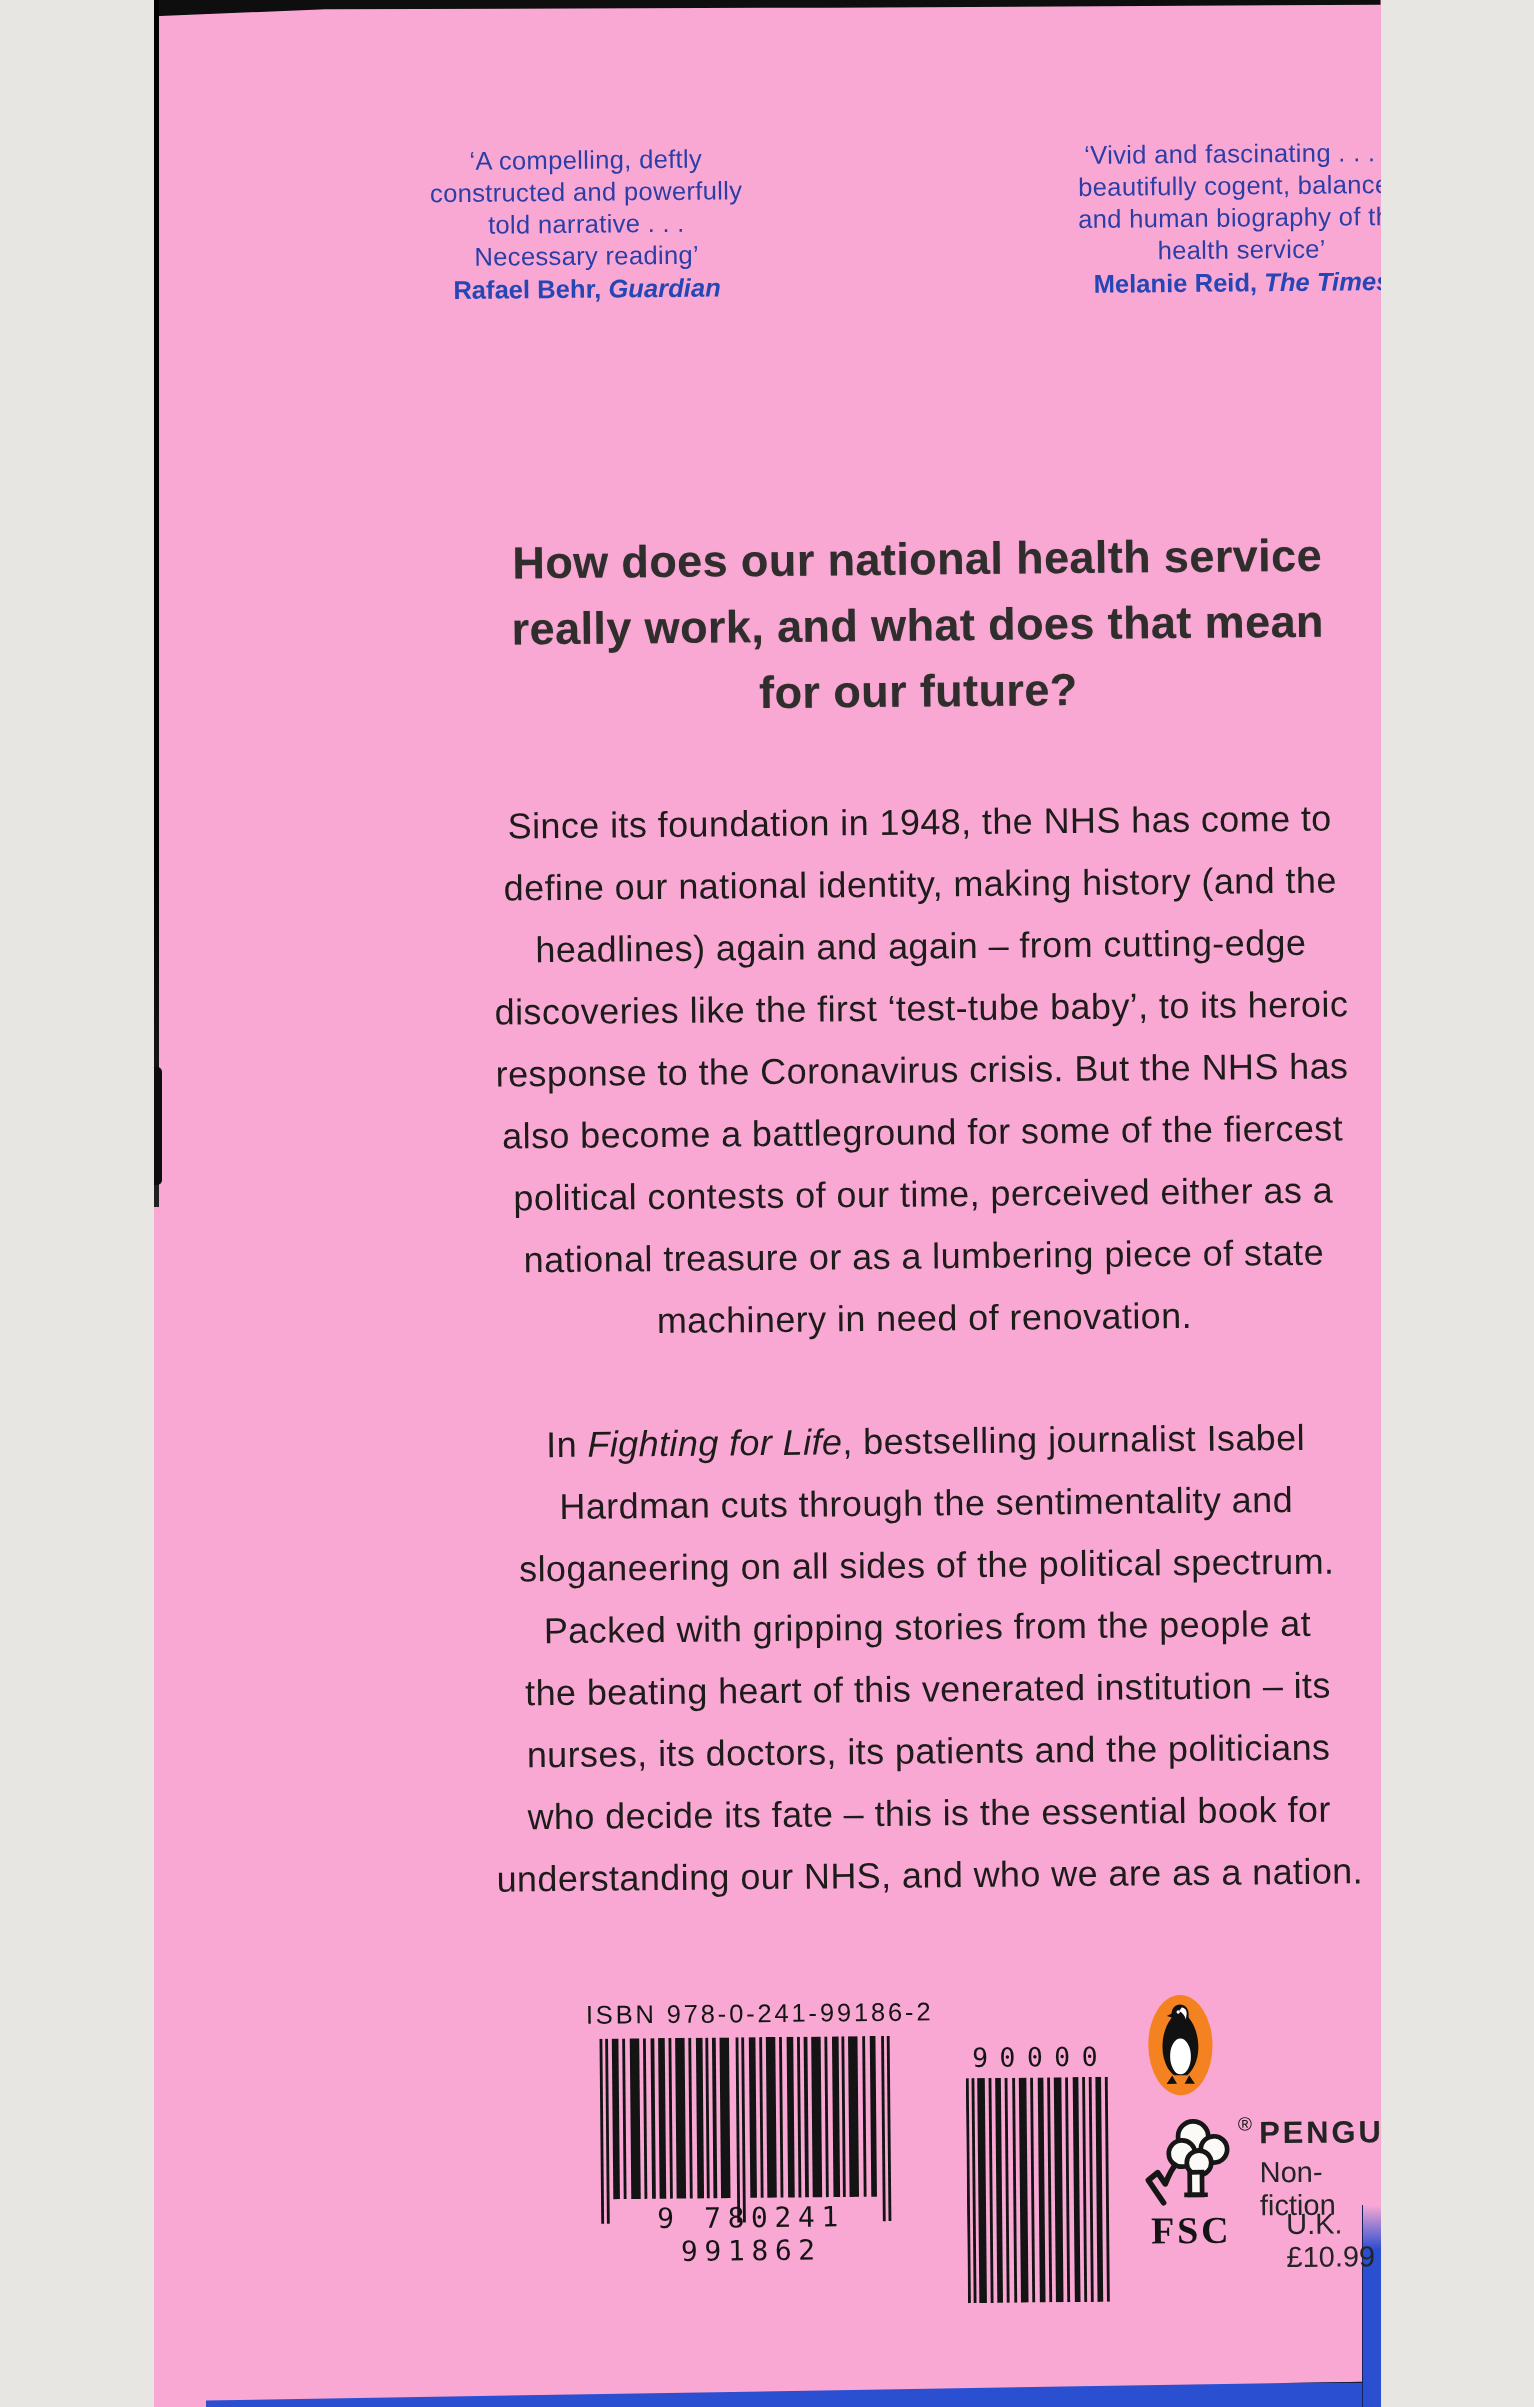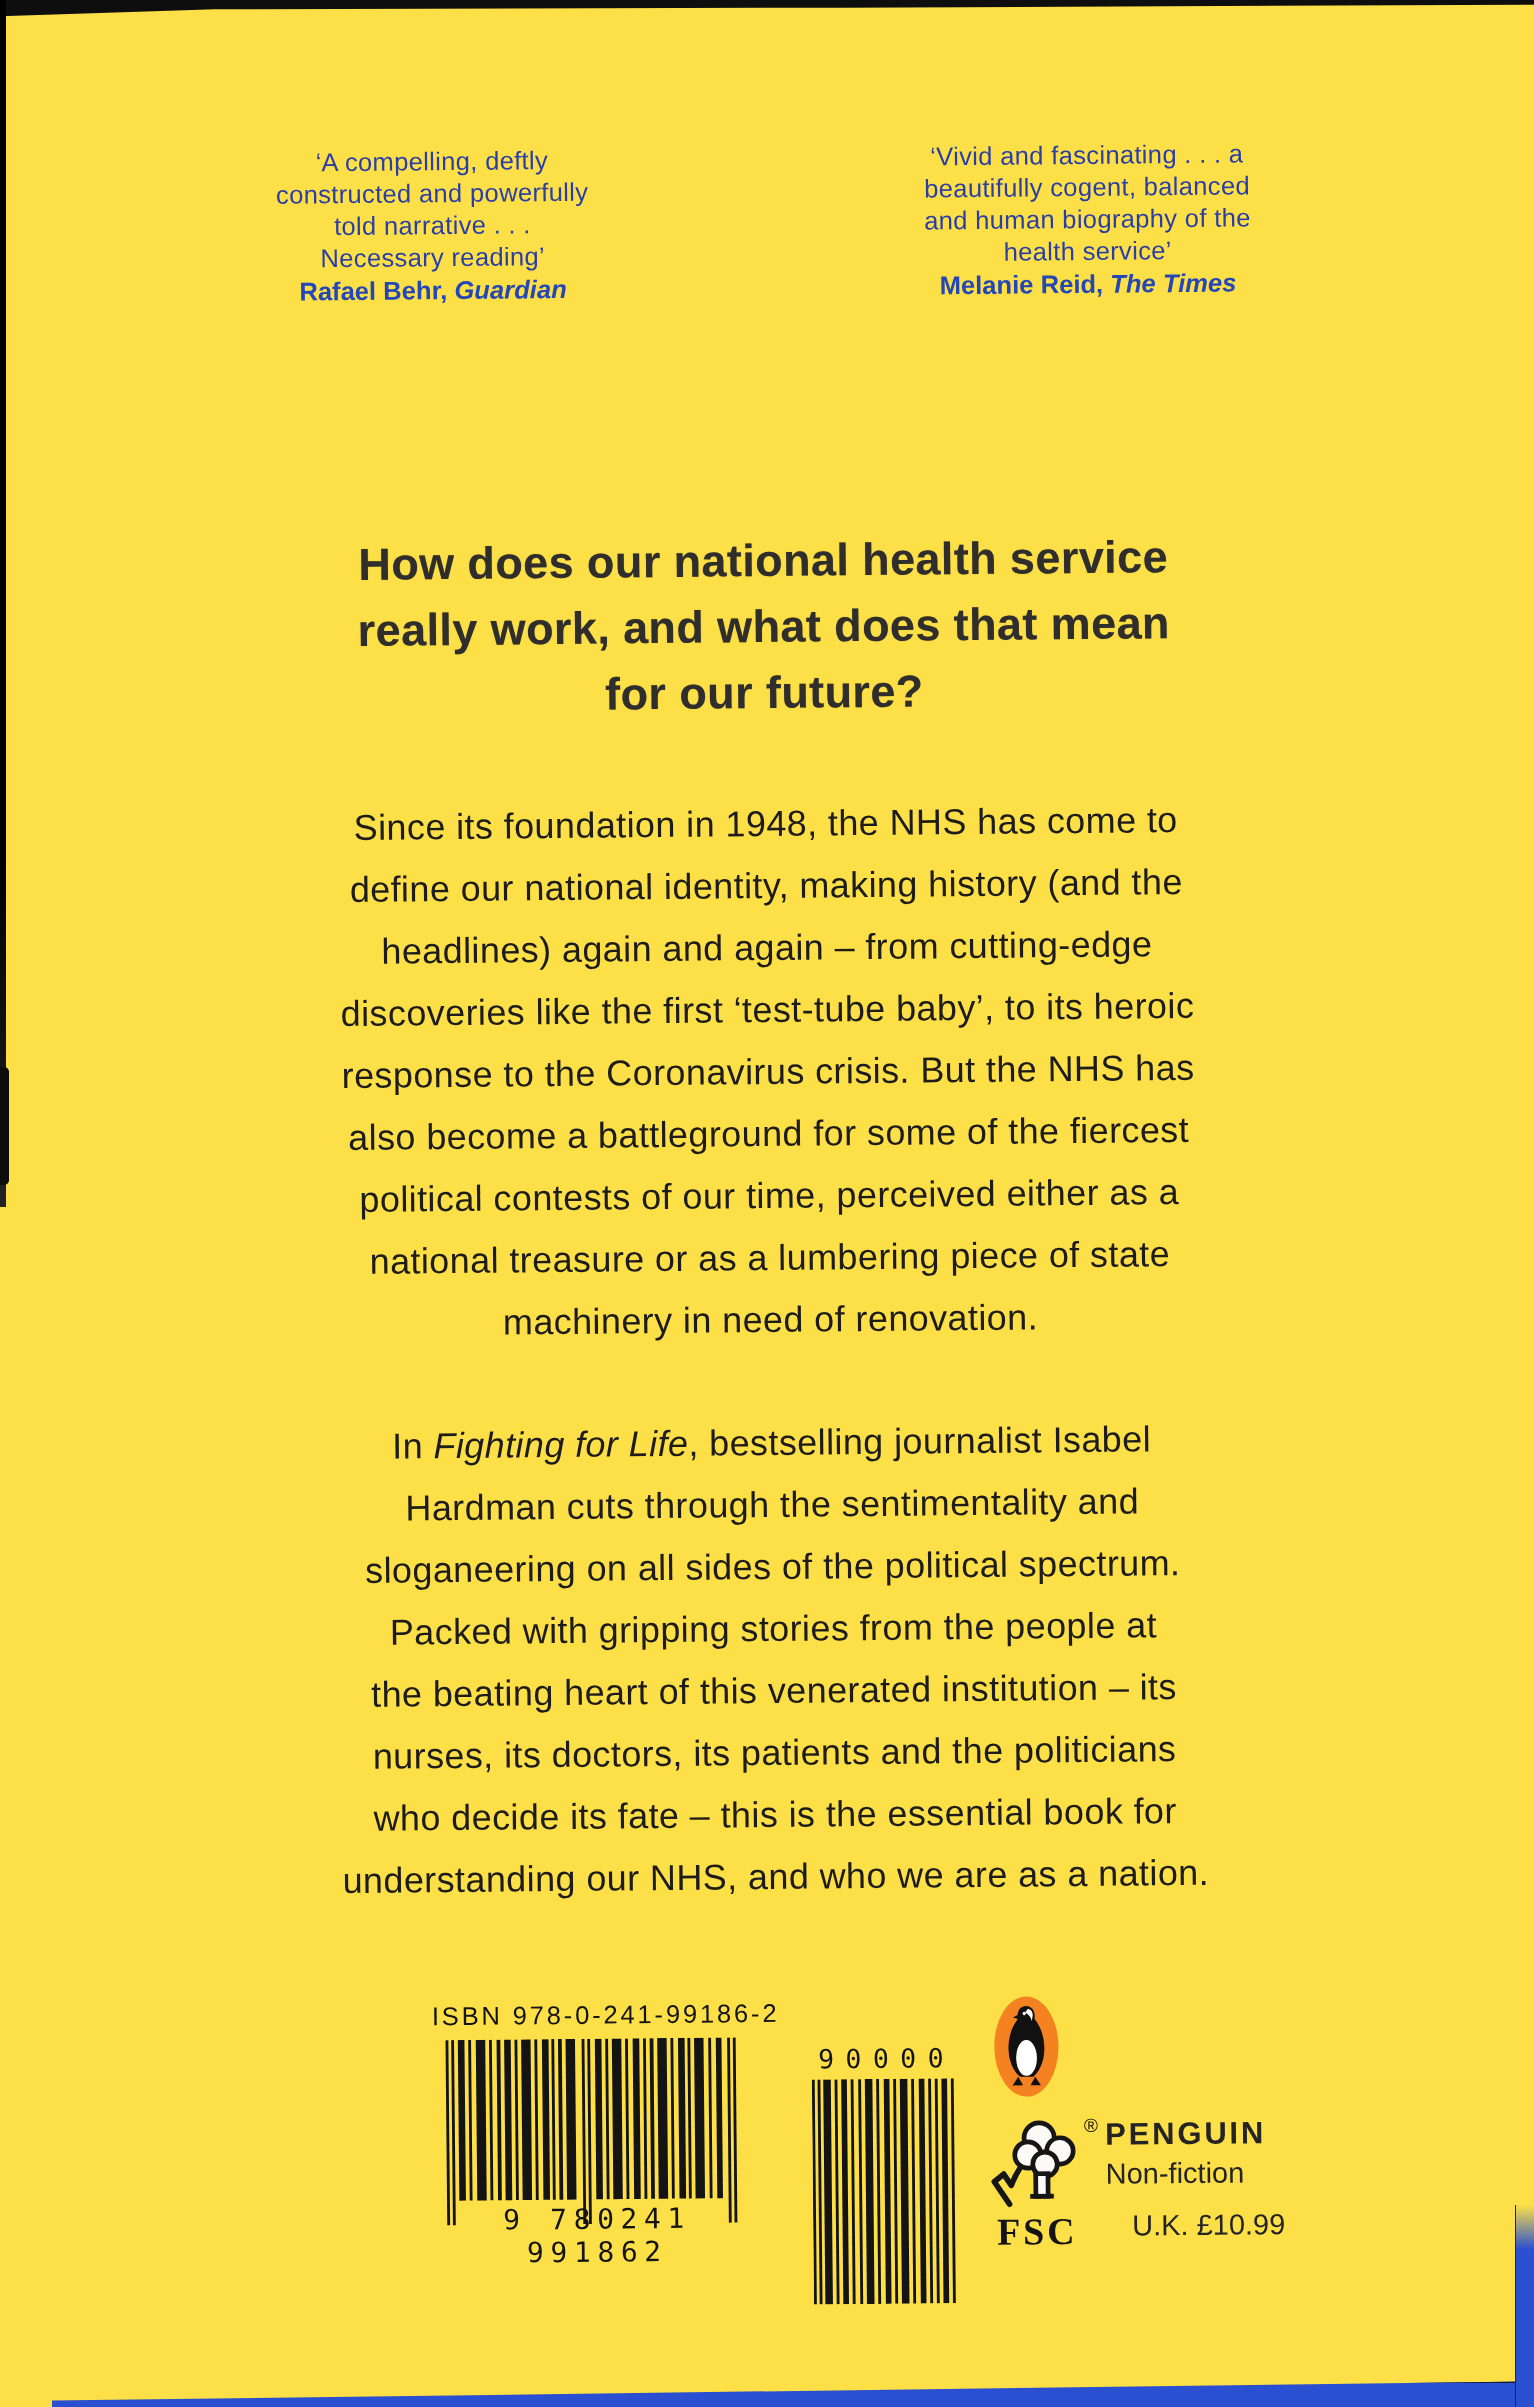--- a/index.html
+++ b/index.html
@@ -1,20 +1,20 @@
 <!DOCTYPE html>
 <html style="font-size:15px"><head>
 <meta charset="utf-8">
 <style>
   html,body{margin:0;padding:0;background:#e8e6e2;}
   .cover{
     position:relative;
-    width:1534px;height:2408px;
+    width:1227px;height:2408px;
     margin:0 auto;
-    background:#fde047;
+    background:#f9a8d4;
     overflow:hidden;
     font-family:"Liberation Sans",sans-serif;
   }
   
   .edge-top{position:absolute;top:0;left:0;width:100%;height:17px;background:#0e0e0e;
     clip-path:polygon(0 0,100% 0,100% 28%,55% 45%,14% 55%,0 95%);}
   .edge-left{position:absolute;top:0;left:0;width:5.7px;height:1207px;
     background:linear-gradient(#000 0 70%,#222 100%);}
   .edge-left-mark{position:absolute;top:1067px;left:0;width:8.5px;height:118px;
     background:#0d0d0d;border-radius:0 4.7px 4.7px 0;}

